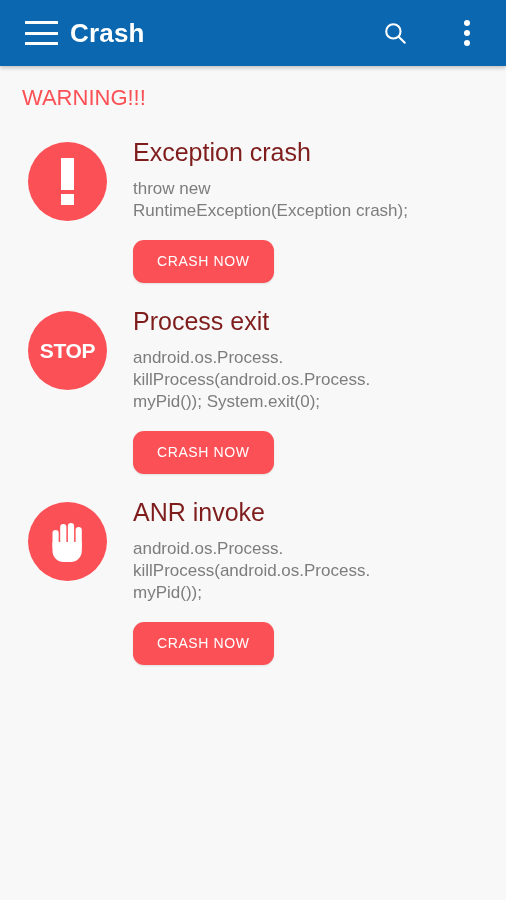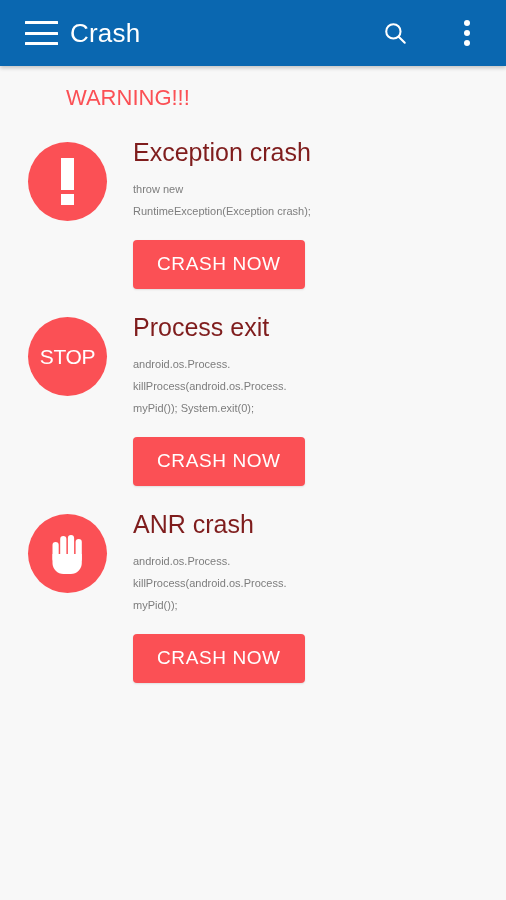--- a/index.html
+++ b/index.html
@@ -58,21 +58,21 @@
     display: block;
     height: 3px;
     width: 100%;
     background: #ffffff;
     border-radius: 0.5px;
   }
 
   .appbar-title {
     color: #ffffff;
     font-size: 26px;
-    font-weight: 400;
+    font-weight: 700;
     margin-left: 12px;
     letter-spacing: 0.2px;
     white-space: nowrap;
     overflow: hidden;
     text-overflow: ellipsis;
   }
 
   .appbar-actions {
     display: flex;
     align-items: center;
@@ -111,21 +111,20 @@
     overflow: hidden;
     padding-top: 18px;
   }
 
   .warning {
     color: #fb5055;
     font-size: 22px;
     line-height: 28px;
     padding: 0 26px 0 22px;
     font-weight: 400;
-    margin-left: 44px;
   }
   .warning .w-head { display: block; }
   .warning .w-body { display: block; }
 
   
   .crash-list {
     margin-top: 24px;
   }
 
   .crash-item {
@@ -155,35 +154,35 @@
 
   .crash-title {
     font-size: 25px;
     color: #7f1d1d;
     font-weight: 400;
     line-height: 32px;
     margin-bottom: 10px;
   }
 
   .crash-desc {
-    font-size: 11px;
+    font-size: 17px;
     color: #7d7d7d;
     line-height: 22px;
     white-space: pre-line;
     margin-bottom: 18px;
   }
 
   .crash-btn {
     display: inline-block;
     background: #fb5055;
     color: #ffffff;
     border: none;
-    border-radius: 4px;
+    border-radius: 11px;
     font-family: "Liberation Sans", sans-serif;
-    font-size: 19px;
+    font-size: 14px;
     letter-spacing: 0.6px;
     padding: 13px 24px 14px 24px;
     cursor: pointer;
     box-shadow: 0 1px 2px rgba(0,0,0,0.10);
   }
 
   
   .glyph-exclaim {
     width: 13px;
     height: 47px;
@@ -198,21 +197,21 @@
   .glyph-exclaim .dot {
     position: absolute;
     bottom: 0; left: 0;
     width: 13px; height: 11px;
     background: #ffffff;
   }
 
   .glyph-stop {
     color: #ffffff;
     font-size: 21px;
-    font-weight: normal;
+    font-weight: bold;
     letter-spacing: -0.3px;
     font-family: "Liberation Sans", sans-serif;
   }
 </style>
 </head>
 <body>
 
 <div class="screen">
 
   <div class="appbar">
@@ -283,21 +282,21 @@
             <g fill="#ffffff">
               <rect x="6.5" y="12" width="6.2" height="20" rx="3.1"></rect>
               <rect x="14.2" y="6" width="6.2" height="26" rx="3.1"></rect>
               <rect x="21.9" y="5" width="6.2" height="27" rx="3.1"></rect>
               <rect x="29.6" y="9" width="6.2" height="23" rx="3.1"></rect>
               <path d="M6.5 24 h29.3 v9 a11 11 0 0 1 -11 11 h-7.3 a11 11 0 0 1 -11 -11 z"></path>
             </g>
           </svg>
         </div>
         <div class="crash-body">
-          <div class="crash-title">ANR crash</div>
+          <div class="crash-title">ANR invoke</div>
           <div class="crash-desc">android.os.Process.
 killProcess(android.os.Process.
 myPid());</div>
           <button class="crash-btn">CRASH NOW</button>
         </div>
       </div>
 
     </div>
   </div>
 </div>

